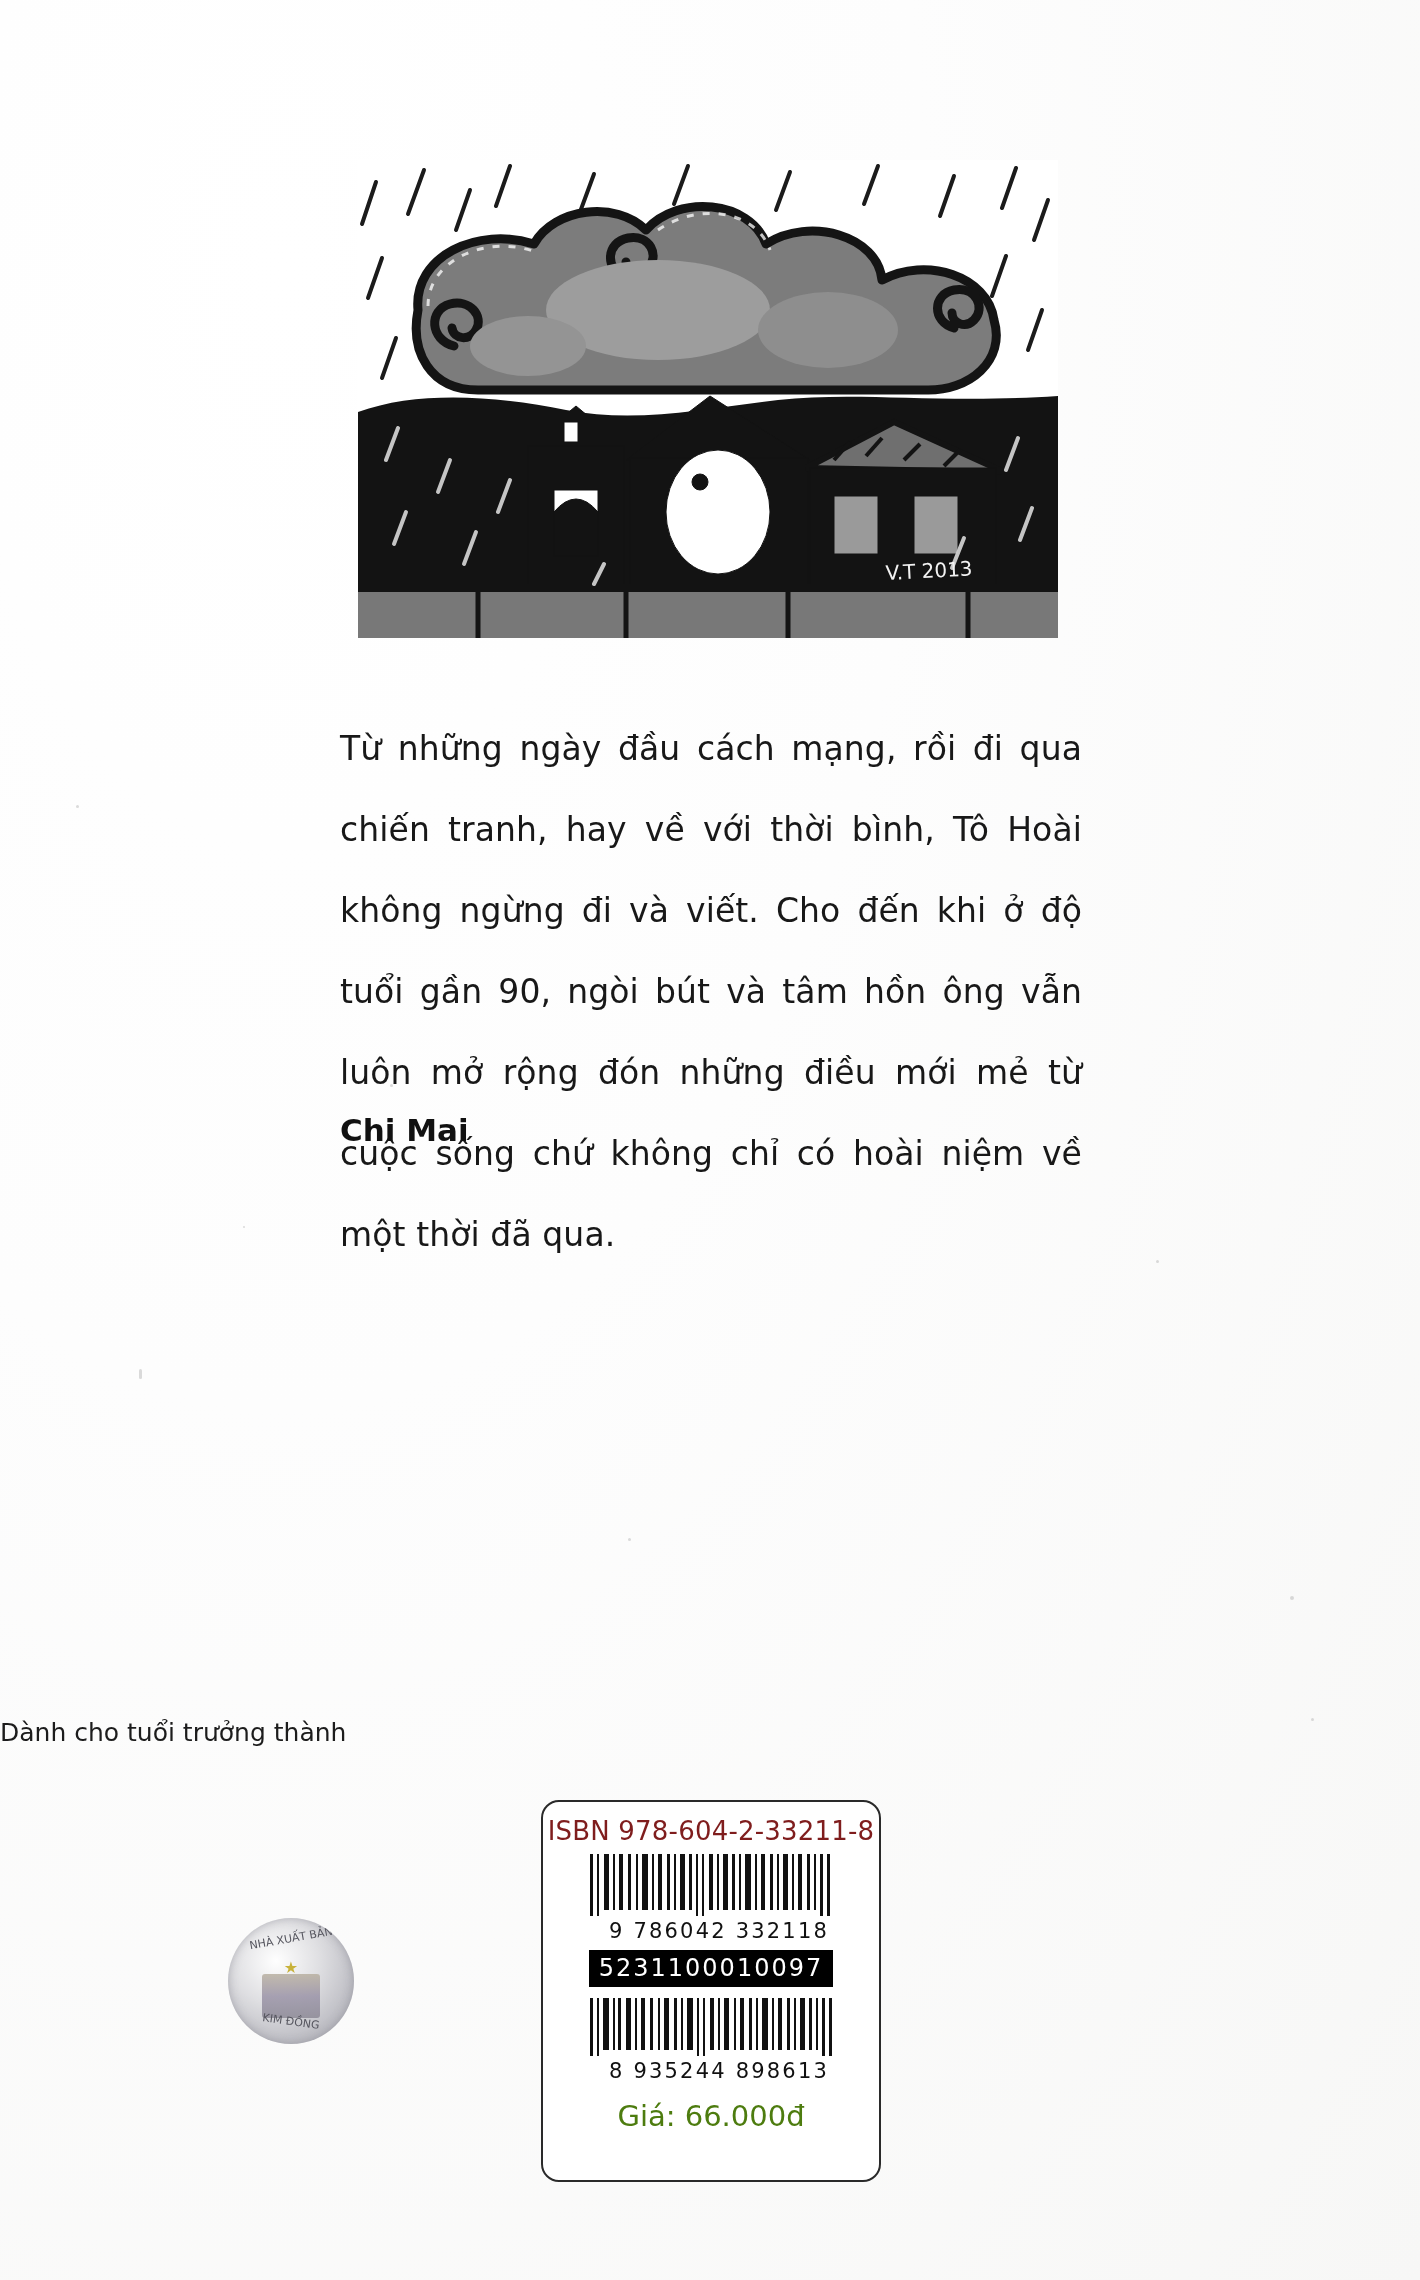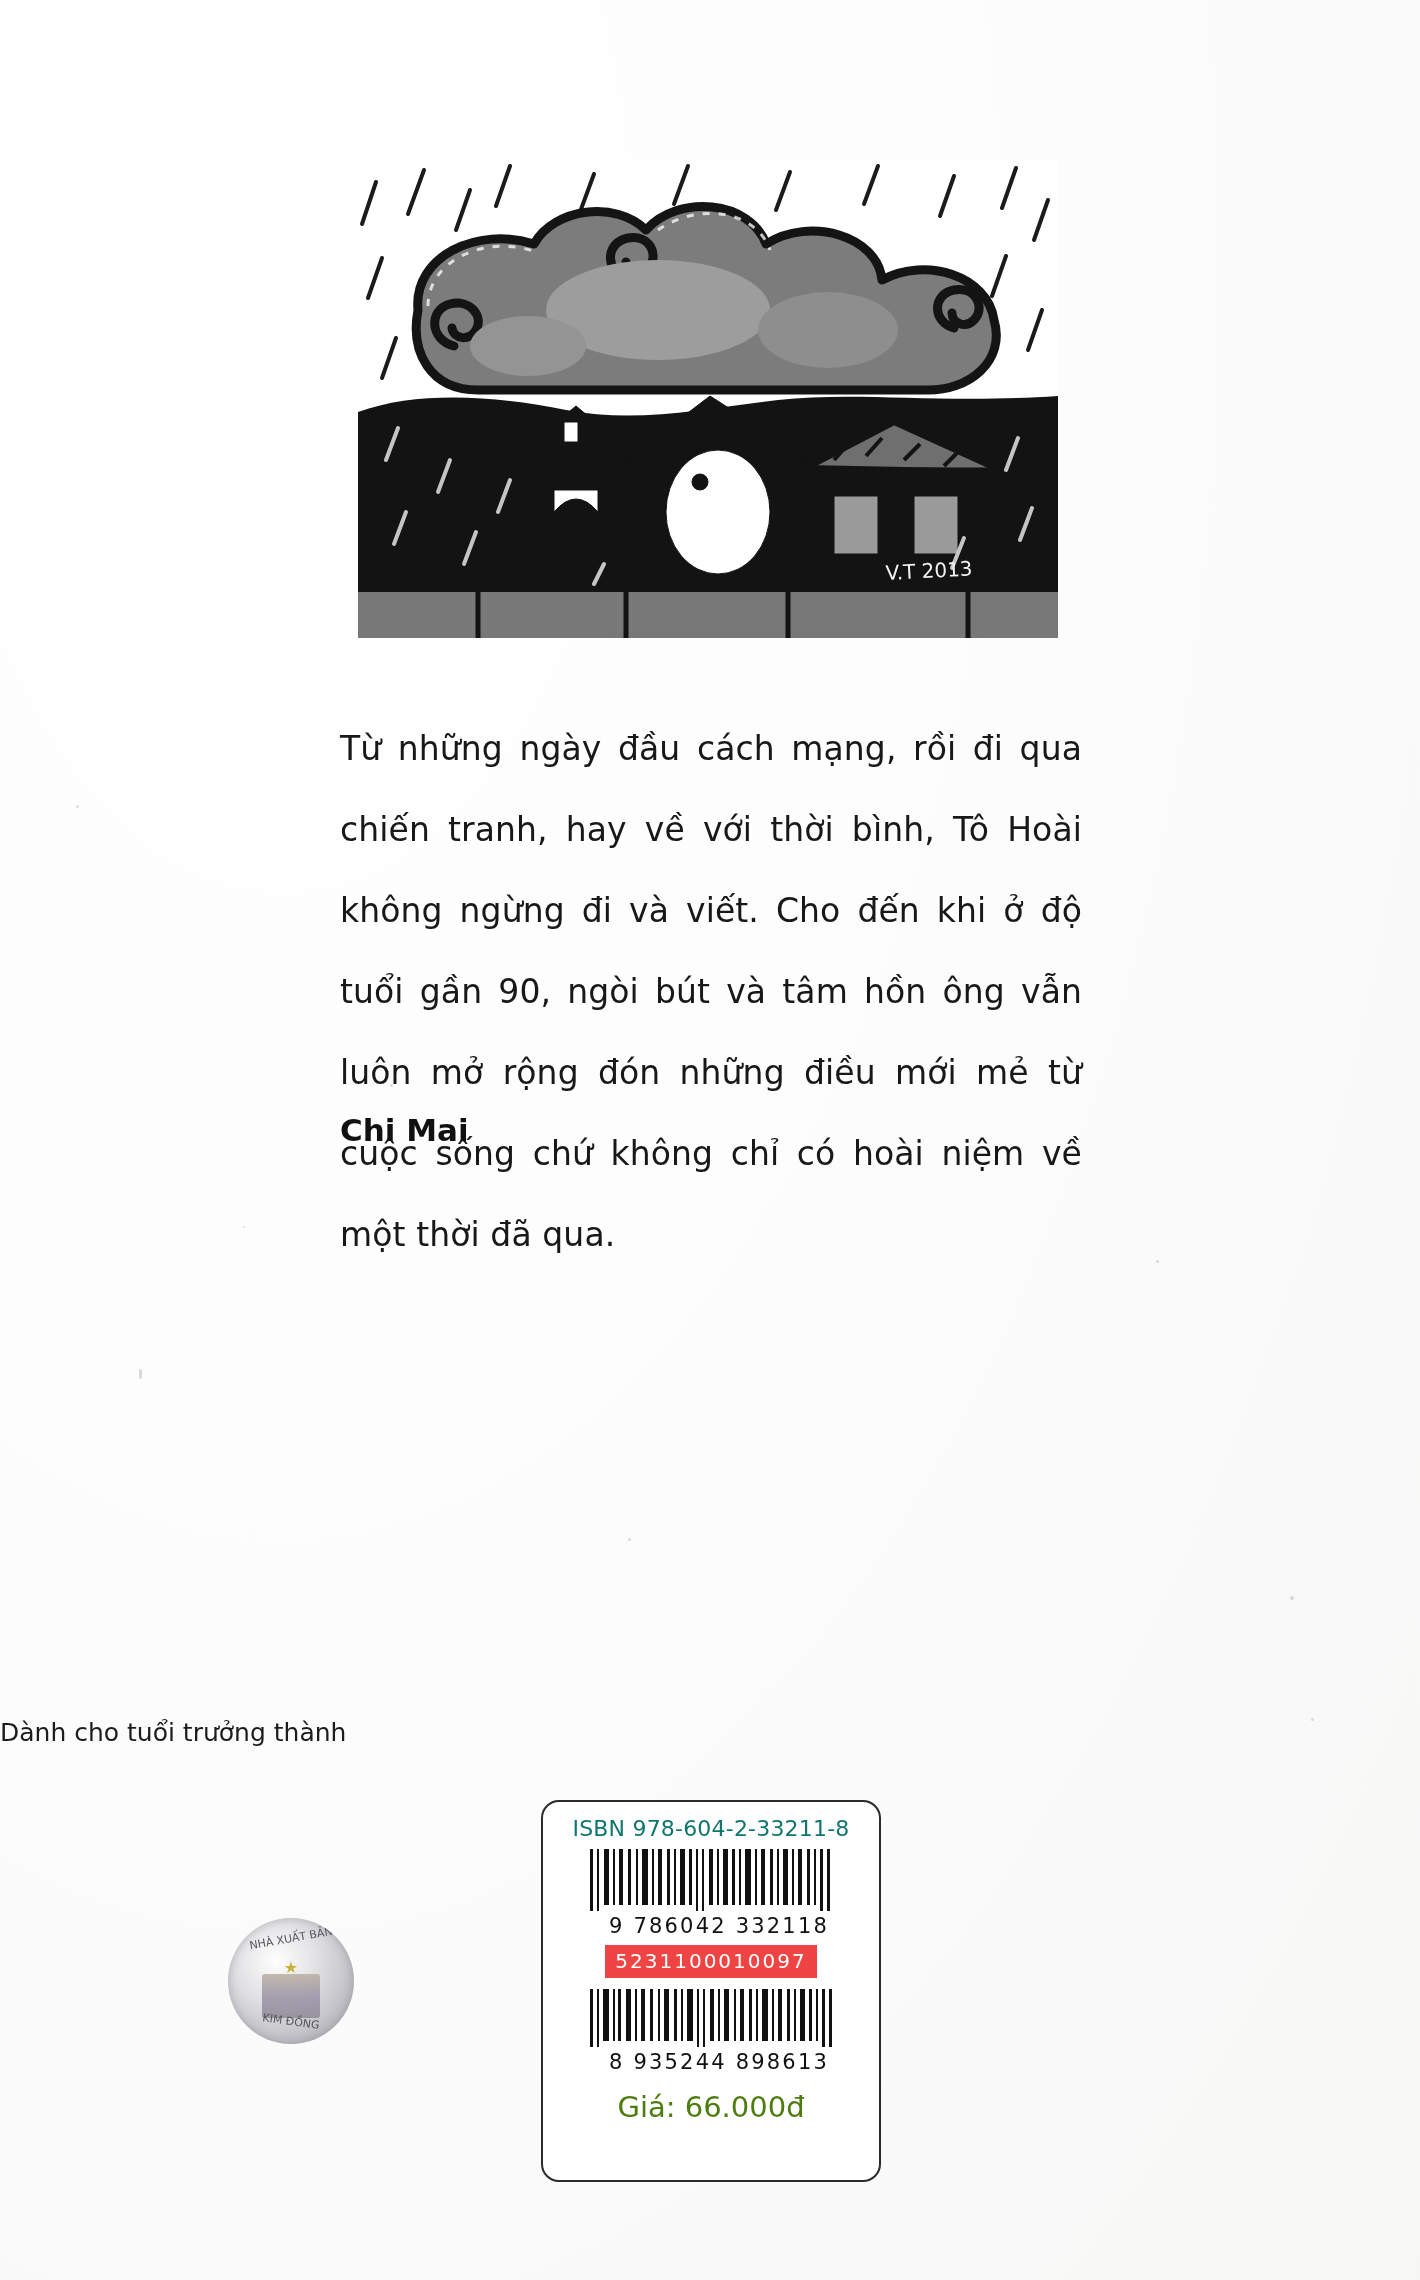--- a/index.html
+++ b/index.html
@@ -90,42 +90,42 @@
     width: 340px;
     height: 382px;
     border: 2px solid #2a2a2a;
     border-radius: 18px;
     background: #ffffff;
     box-sizing: border-box;
     padding-top: 14px;
     text-align: center;
   }
   .isbn-text {
-    font-size: 22px;
+    font-size: 26px;
     letter-spacing: .2px;
-    color: #0f766e;
+    color: #7f1d1d;
     margin-bottom: 6px;
   }
   .bars {
     display: block;
     margin: 0 auto;
   }
   .barcode-digits {
     font-family: "DejaVu Sans", sans-serif;
     font-size: 21px;
     letter-spacing: 2.2px;
     color: #111;
     margin-top: 1px;
     margin-left: 16px;
   }
   .inverse-code {
     display: inline-block;
-    background: #ef4444;
+    background: #000000;
     color: #ffffff;
-    font-size: 20px;
+    font-size: 24px;
     letter-spacing: 2px;
     padding: 4px 10px 5px 10px;
     margin: 7px 0 9px 0;
   }
   .price {
     font-size: 29px;
     color: #4d7c0f;
     margin-top: 16px;
   }
 

